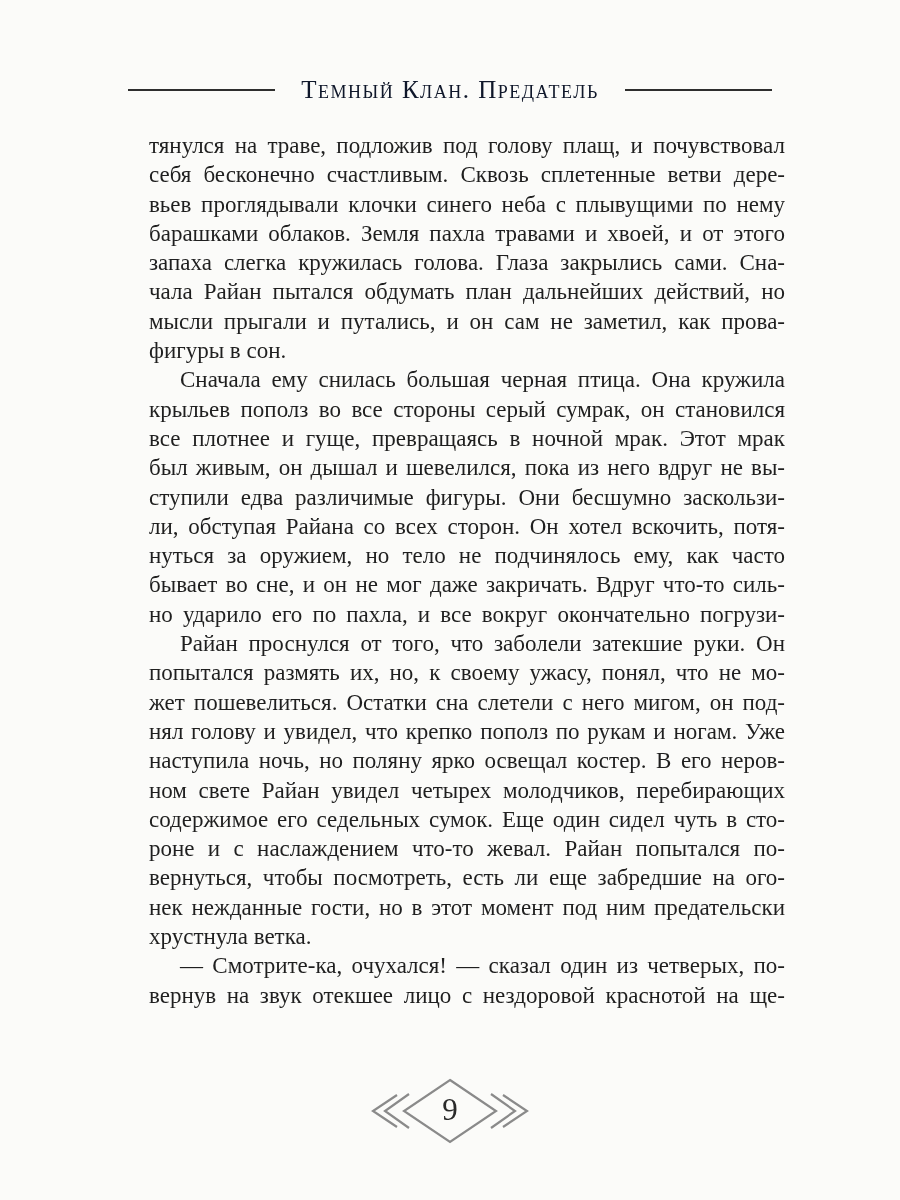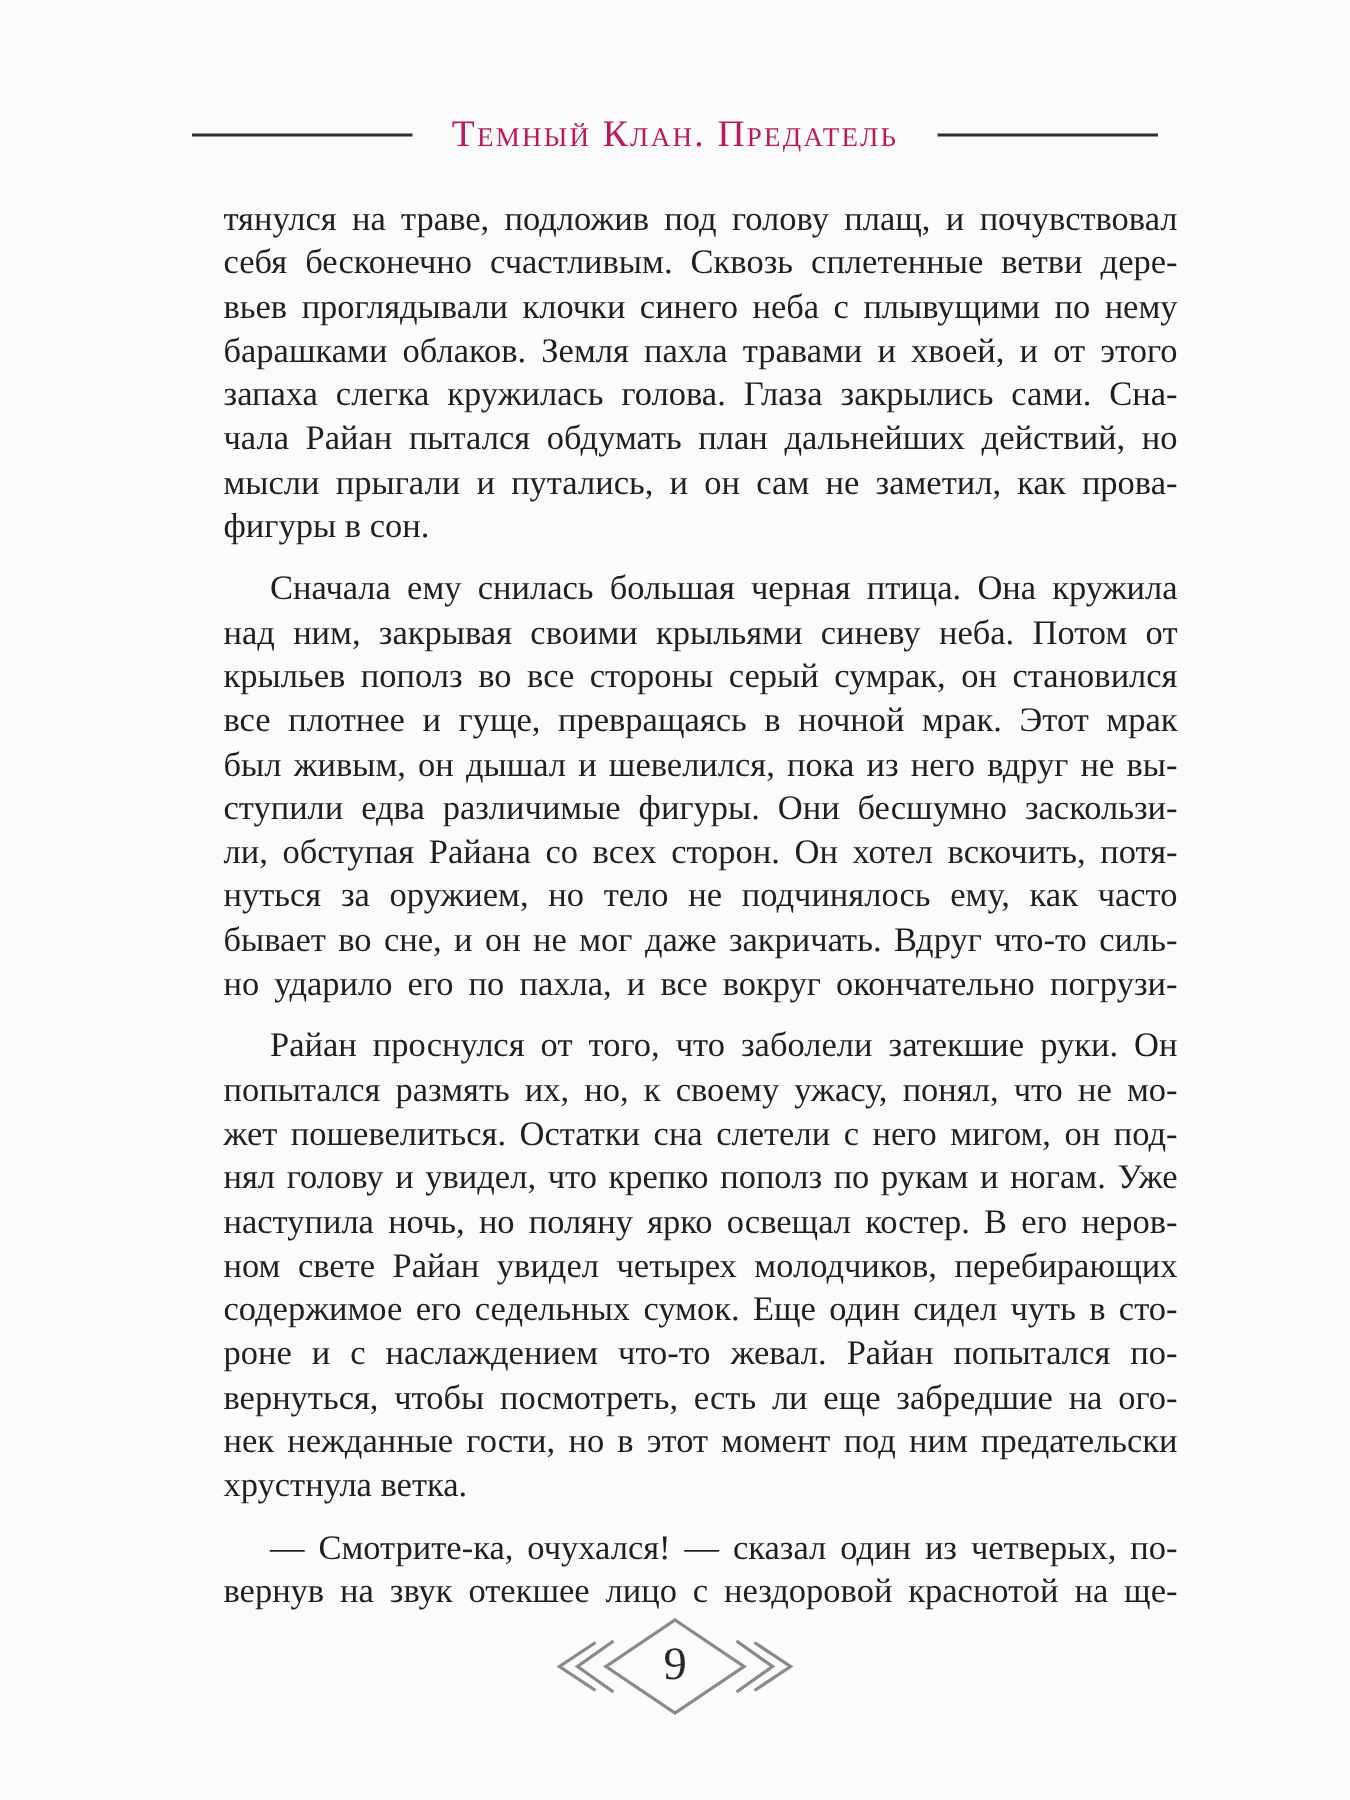--- a/index.html
+++ b/index.html
@@ -28,41 +28,41 @@
   }
   .head-rule {
     width: 147px;
     height: 2px;
     background: #2e2e2e;
   }
   .head-title {
     font-variant: small-caps;
     font-size: 25px;
     letter-spacing: 1.5px;
-    color: #be185d;
+    color: #0f172a;
     white-space: nowrap;
     line-height: 28px;
   }
   
   .body-text {
     position: absolute;
     top: 131px;
     left: 149px;
     width: 636px;
     font-size: 23px;
     line-height: 29.3px;
   }
   .para { margin: 0; }
   .line {
     text-align: justify;
     text-align-last: justify;
     height: 29.3px;
     white-space: normal;
   }
-  .line.indent { margin-left: 31px; margin-top: 12px; }
+  .line.indent { margin-left: 31px; }
   .line.no-just { text-align-last: left; }
   
   .folio {
     position: absolute;
     top: 1074px;
     left: 0;
     width: 100%;
     display: flex;
     justify-content: center;
   }
@@ -95,21 +95,20 @@
         <div class="line">себя бесконечно счастливым. Сквозь сплетенные ветви дере-</div>
         <div class="line">вьев проглядывали клочки синего неба с плывущими по нему</div>
         <div class="line">барашками облаков. Земля пахла травами и хвоей, и от этого</div>
         <div class="line">запаха слегка кружилась голова. Глаза закрылись сами. Сна-</div>
         <div class="line">чала Райан пытался обдумать план дальнейших действий, но</div>
         <div class="line">мысли прыгали и путались, и он сам не заметил, как прова-</div>
         <div class="line no-just">фигуры в сон.</div>
       </div>
       <div class="para">
         <div class="line indent">Сначала ему снилась большая черная птица. Она кружила</div>
-        <div class="line">над ним, закрывая своими крыльями синеву неба. Потом от</div>
         <div class="line">крыльев пополз во все стороны серый сумрак, он становился</div>
         <div class="line">все плотнее и гуще, превращаясь в ночной мрак. Этот мрак</div>
         <div class="line">был живым, он дышал и шевелился, пока из него вдруг не вы-</div>
         <div class="line">ступили едва различимые фигуры. Они бесшумно заскользи-</div>
         <div class="line">ли, обступая Райана со всех сторон. Он хотел вскочить, потя-</div>
         <div class="line">нуться за оружием, но тело не подчинялось ему, как часто</div>
         <div class="line">бывает во сне, и он не мог даже закричать. Вдруг что-то силь-</div>
         <div class="line">но ударило его по пахла, и все вокруг окончательно погрузи-</div>
       </div>
       <div class="para">

